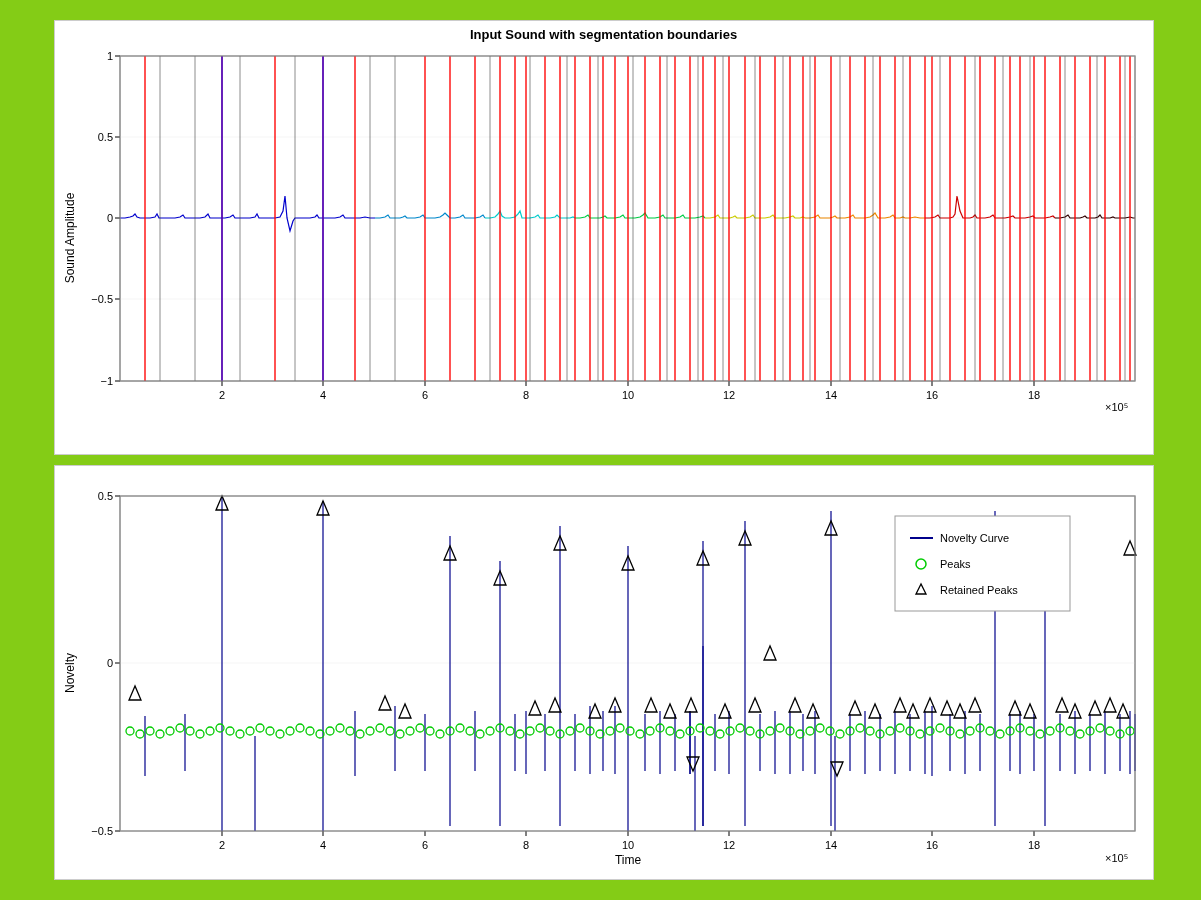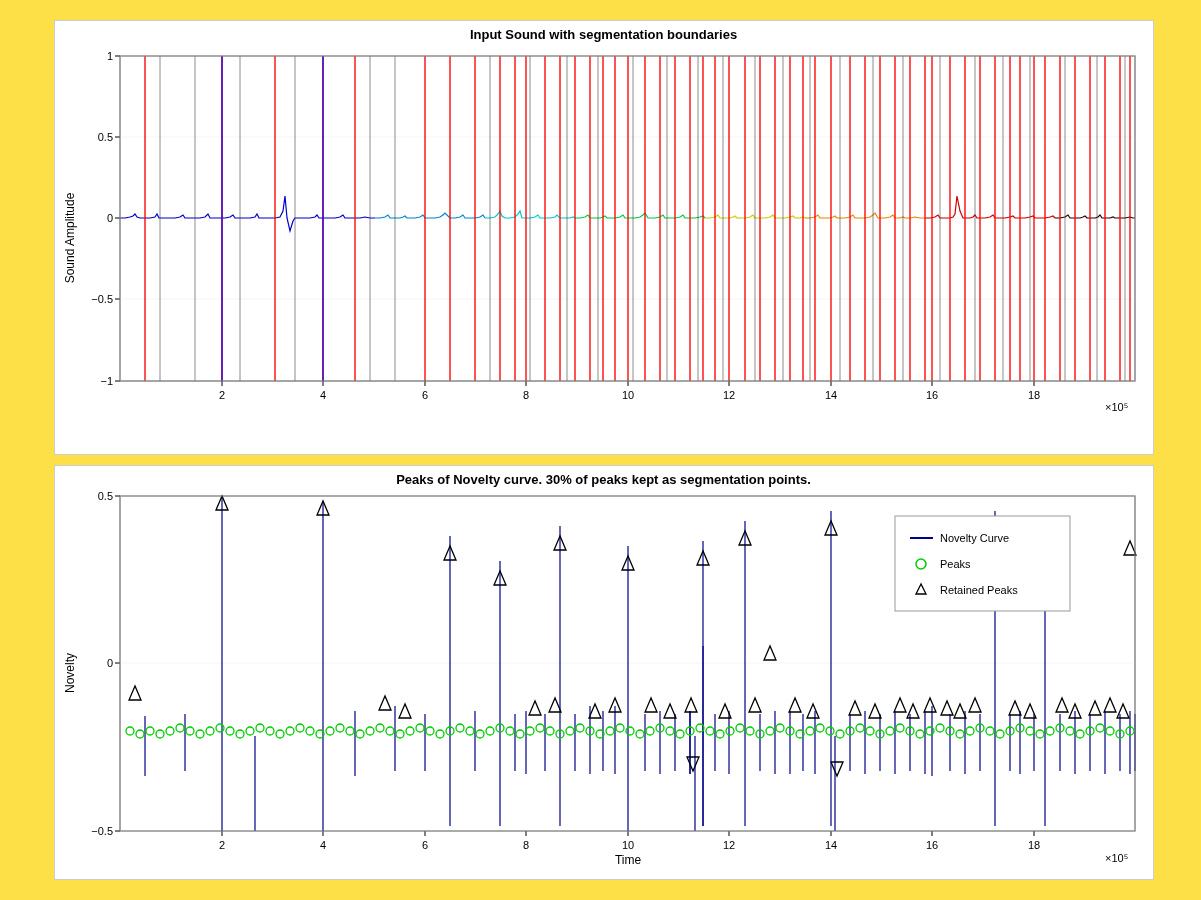--- a/index.html
+++ b/index.html
@@ -6,21 +6,21 @@
     body {
       background: #ffffff;
       font-family: Arial, sans-serif;
       width: 1201px;
       height: 900px;
       overflow: hidden;
     }
     .main-container {
       width: 1201px;
       height: 900px;
-      background: #fde047;
+      background: #84cc16;
       display: flex;
       flex-direction: column;
       align-items: center;
       padding: 20px 4px 10px 10px;
     }
     .chart-container {
       width: 1100px;
       height: 860px;
       display: flex;
       flex-direction: column;
@@ -230,21 +230,20 @@
         <g stroke="#0000ff" stroke-width="1.2">
           <line x1="167" y1="35" x2="167" y2="360"></line>
           <line x1="268" y1="35" x2="268" y2="360"></line>
         </g>
 
         <rect x="65" y="35" width="1015" height="325" fill="none" stroke="#888" stroke-width="1"></rect>
       </svg>
     </div>
 
     <div class="chart-panel bottom-chart">
-      <span class="chart-title">Peaks of Novelty curve. 30% of peaks kept as segmentation points.</span>
 
       <div style="position:absolute;left:8px;top:50%;writing-mode:vertical-rl;transform:translateY(-50%) rotate(180deg);font-size:12px;color:#000;">Novelty</div>
 
       <svg width="1100" height="400">
 
         <rect x="65" y="30" width="1015" height="335" fill="white" stroke="#888" stroke-width="1"></rect>
 
         <line x1="65" y1="30" x2="1080" y2="30" stroke="#e8e8e8" stroke-width="0.5"></line>
         <line x1="65" y1="197" x2="1080" y2="197" stroke="#e8e8e8" stroke-width="0.5"></line>
         <line x1="65" y1="365" x2="1080" y2="365" stroke="#e8e8e8" stroke-width="0.5"></line>

